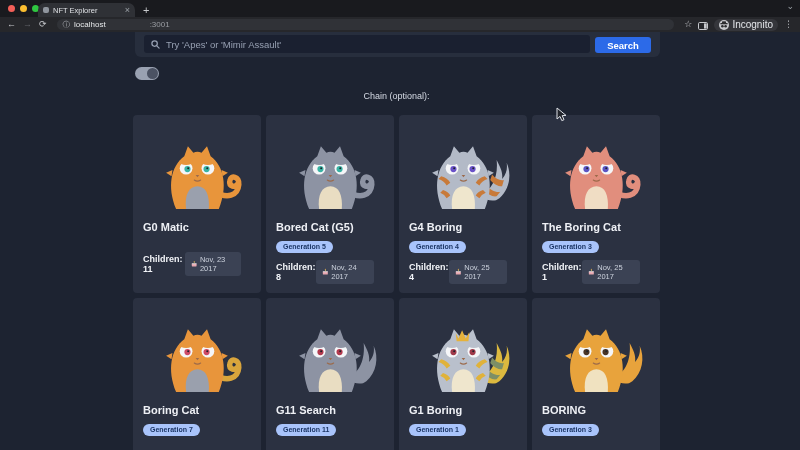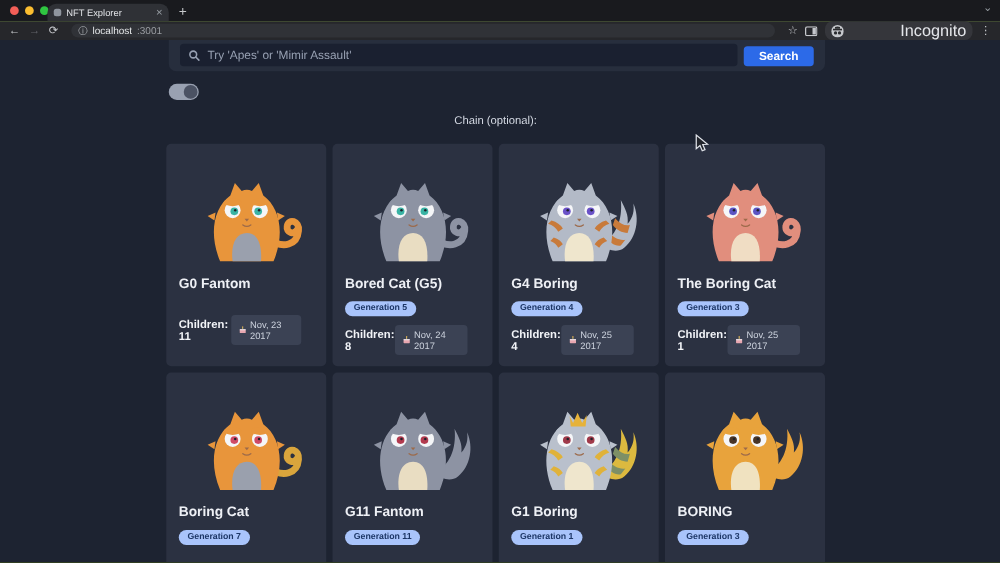--- a/index.html
+++ b/index.html
@@ -20,25 +20,25 @@
   .newtab { position:absolute; left:143px; bottom:1px; font-size:11px; color:#c7c9cc; line-height:1; }
   .strip-chevron { position:absolute; right:6px; top:2px; font-size:9px; color:#9aa0a6; line-height:1; }
 
   .toolbar { height:15px; background:#26272b; display:flex; align-items:center; padding:0 7px; gap:7px; }
   .nav-ic { font-size:9px; color:#c6c8cc; line-height:1; }
   .nav-ic.fwd { color:#606268; }
   .urlbar { flex:1; height:11px; background:#303237; border-radius:6px; display:flex; align-items:center;
             padding:0 6px; gap:4px; margin:0 3px; min-width:0; }
   .info-ic { font-size:7.5px; color:#b6b9be; line-height:1; }
   .url-host { font-size:8px; color:#e6e8ea; line-height:1; }
-  .url-port { font-size:8px; color:#9a9da2; line-height:1; }
+  .url-port { font-size:8px; color:#9a9da2; line-height:1;margin-left:40px; }
   .right-ics { display:flex; align-items:center; gap:6px; }
   .star { font-size:9px; color:#c6c8cc; line-height:1; }
   .incog { display:flex; align-items:center; gap:3px; background:#35363b; border-radius:6px; padding:1px 5px; }
-  .incog-label { font-size:13px; color:#e4e6ea; line-height:1;margin-left:42px; }
+  .incog-label { font-size:10px; color:#e4e6ea; line-height:1; }
   .dots { font-size:9px; color:#c6c8cc; line-height:1; }
 
   
   .page { position:relative; height:418px; background:#1d2331; overflow:hidden; }
 
   .search-panel { position:absolute; left:135px; top:0; width:525px; height:25px; background:#272e3d;
                   border-radius:0 0 6px 6px; display:flex; align-items:flex-end; padding:0 9px 4px 9px; gap:5px; }
   .search-input { flex:1; height:18px; background:#1a2030; border-radius:3px; display:flex;
                   align-items:center; padding:0 7px; gap:6px; }
   .placeholder { font-size:9.5px; color:#97a0b2; white-space:nowrap; }
@@ -158,21 +158,21 @@
     <circle cx="44.5" cy="44" r="3.4" fill="#39b3a4"></circle>
     <circle cx="65.5" cy="44" r="3.4" fill="#39b3a4"></circle>
     <circle cx="45.3" cy="43" r="1.1" fill="#1e222a"></circle>
     <circle cx="66.3" cy="43" r="1.1" fill="#1e222a"></circle>
     <ellipse cx="43" cy="36" rx="7.6" ry="3.4" fill="#e8953b"></ellipse>
     <ellipse cx="67" cy="36" rx="7.6" ry="3.4" fill="#e8953b"></ellipse>
     <path d="M53.5 50.5 L57.5 50.5 L55.5 53 Z" fill="#9c6a4a"></path>
     <path d="M52 56 Q55.5 58.5 59 56" fill="none" stroke="#9c6a4a" stroke-width="1.2" stroke-linecap="round"></path>
   </svg>
           </div>
-    <div class="card-title">G0 Fantom</div>
+    <div class="card-title">G0 Matic</div>
     <div class="gen-badge hidden"></div>
     <div class="card-meta">
       <span class="children">Children: 11</span>
       <span class="date-badge">
         <svg width="8" height="8" viewBox="0 0 8 8">
                 <rect x="1" y="4" width="6" height="3" rx="0.6" fill="#e8a7b0"></rect>
                 <rect x="1" y="3.1" width="6" height="1.2" fill="#f3e3e6"></rect>
                 <rect x="3.6" y="1" width="0.8" height="2" fill="#e8d06a"></rect>
                 <circle cx="4" cy="0.8" r="0.6" fill="#f0b34a"></circle>
               </svg>
@@ -343,21 +343,21 @@
     <circle cx="44.5" cy="44" r="3.4" fill="#b23a4e"></circle>
     <circle cx="65.5" cy="44" r="3.4" fill="#b23a4e"></circle>
     <circle cx="45.3" cy="43" r="1.1" fill="#1e222a"></circle>
     <circle cx="66.3" cy="43" r="1.1" fill="#1e222a"></circle>
     <ellipse cx="43" cy="36" rx="7.6" ry="3.4" fill="#8d93a3"></ellipse>
     <ellipse cx="67" cy="36" rx="7.6" ry="3.4" fill="#8d93a3"></ellipse>
     <path d="M53.5 50.5 L57.5 50.5 L55.5 53 Z" fill="#9c6a4a"></path>
     <path d="M52 56 Q55.5 58.5 59 56" fill="none" stroke="#9c6a4a" stroke-width="1.2" stroke-linecap="round"></path>
   </svg>
           </div>
-    <div class="card-title">G11 Fantom</div>
+    <div class="card-title">G11 Search</div>
     <div class="gen-badge">Generation 11</div>
     <div class="card-meta" style="visibility: hidden;">
       <span class="children"></span>
       <span class="date-badge">
         <svg width="8" height="8" viewBox="0 0 8 8">
                 <rect x="1" y="4" width="6" height="3" rx="0.6" fill="#e8a7b0"></rect>
                 <rect x="1" y="3.1" width="6" height="1.2" fill="#f3e3e6"></rect>
                 <rect x="3.6" y="1" width="0.8" height="2" fill="#e8d06a"></rect>
                 <circle cx="4" cy="0.8" r="0.6" fill="#f0b34a"></circle>
               </svg>

